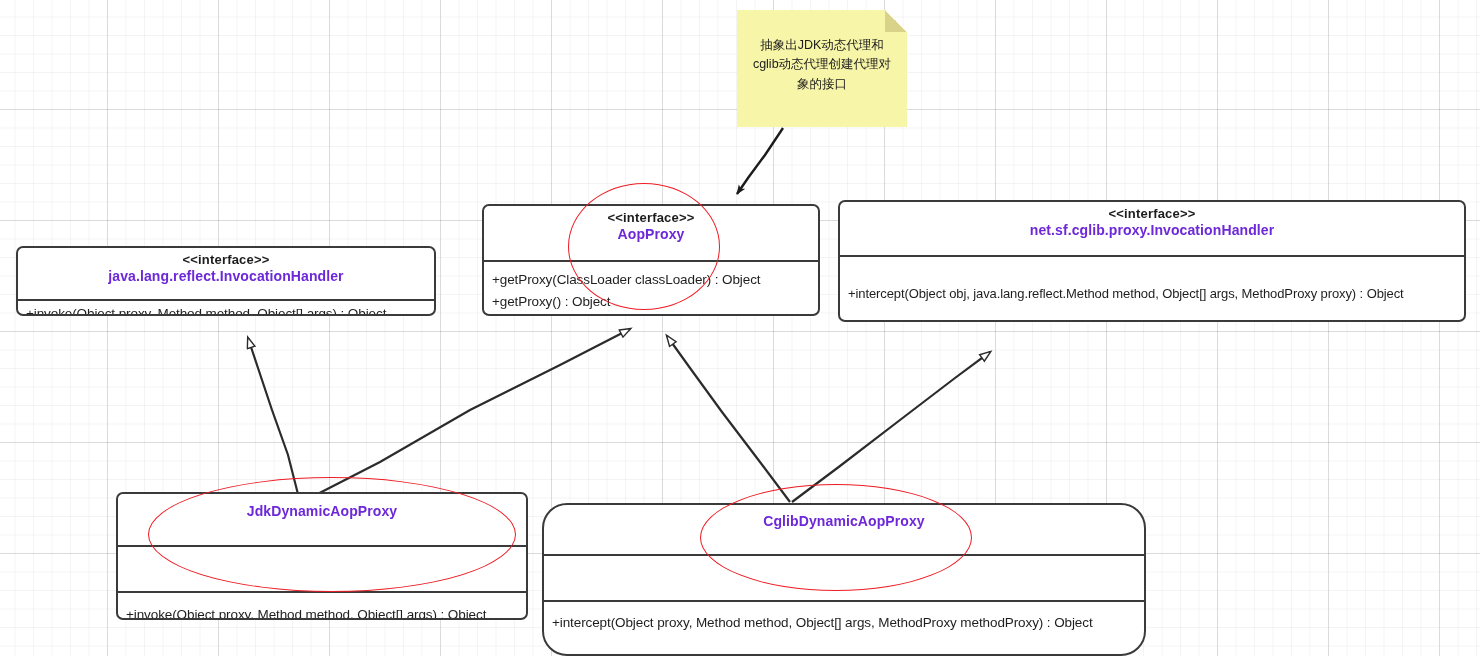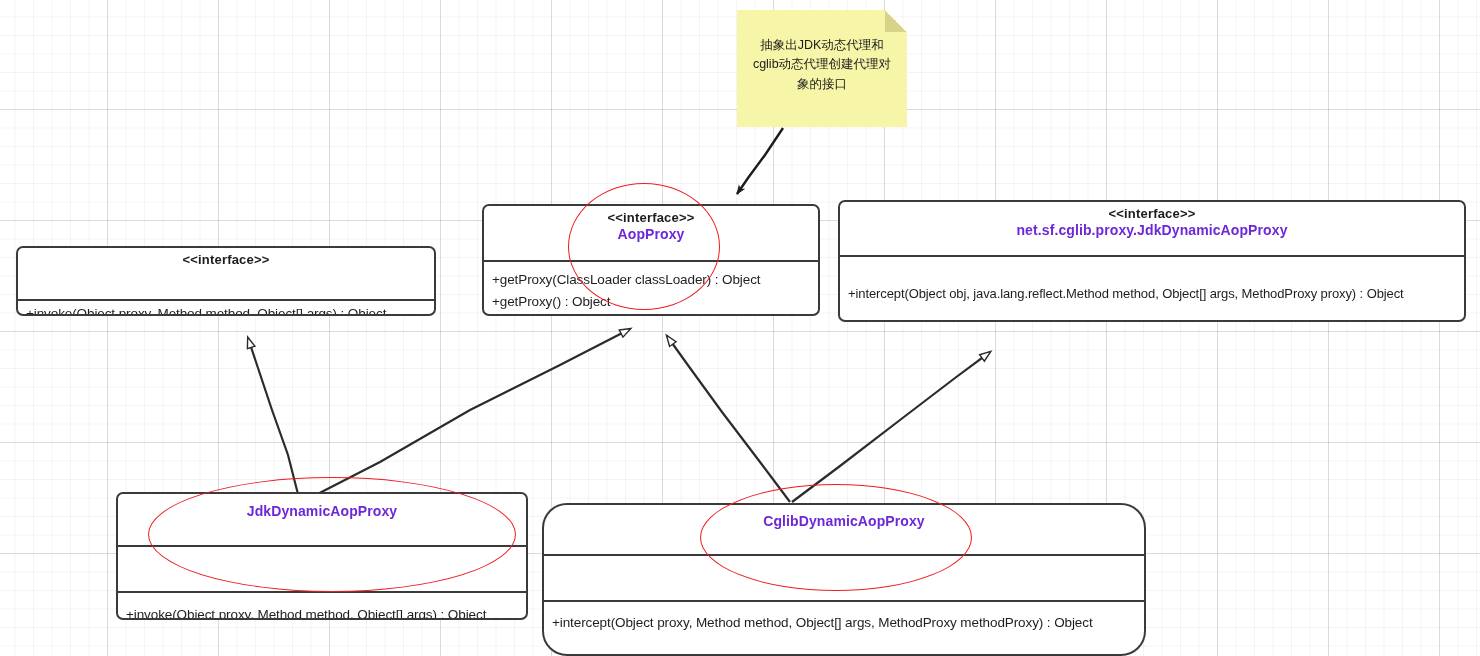--- a/index.html
+++ b/index.html
@@ -124,41 +124,42 @@
   <div class="note" style="left:737px;top:10px;width:170px;height:117px;">
     <div class="note-fold"></div>
     <div>抽象出JDK动态代理和</div>
     <div>cglib动态代理创建代理对</div>
     <div>象的接口</div>
   </div>
 
   <div class="uml-box" style="left:16px;top:246px;width:420px;height:70px;">
     <div class="uml-head" style="height:42px;">
       <span class="stereotype">&lt;&lt;interface&gt;&gt;</span>
+      <span class="cls-name">java.lang.reflect.InvocationHandler</span>
     </div>
     <div class="uml-ops" style="height:25px;">
       <span class="op">+invoke(Object proxy, Method method, Object[] args) : Object</span>
     </div>
   </div>
 
   <div class="uml-box" style="left:482px;top:204px;width:338px;height:112px;">
     <div class="uml-head" style="height:45px;">
       <span class="stereotype">&lt;&lt;interface&gt;&gt;</span>
       <span class="cls-name">AopProxy</span>
     </div>
     <div class="uml-ops" style="height:62px;display:block;padding-top:7px;">
       <div class="op" style="line-height:1.65;">+getProxy(ClassLoader classLoader) : Object</div>
       <div class="op" style="line-height:1.65;">+getProxy() : Object</div>
     </div>
   </div>
 
   <div class="uml-box" style="left:838px;top:200px;width:628px;height:122px;">
     <div class="uml-head" style="height:44px;">
       <span class="stereotype">&lt;&lt;interface&gt;&gt;</span>
-      <span class="cls-name">net.sf.cglib.proxy.JdkDynamicAopProxy</span>
+      <span class="cls-name">net.sf.cglib.proxy.InvocationHandler</span>
     </div>
     <div class="uml-ops" style="height:73px;">
       <span class="op" style="font-size:13px;">+intercept(Object obj, java.lang.reflect.Method method, Object[] args, MethodProxy proxy) : Object</span>
     </div>
   </div>
 
   <div class="uml-box" style="left:104px;top:492px;width:412px;height:128px;margin-left:12px;">
     <div class="uml-head" style="height:37px;padding-top:9px;">
       <span class="cls-name">JdkDynamicAopProxy</span>
     </div>

